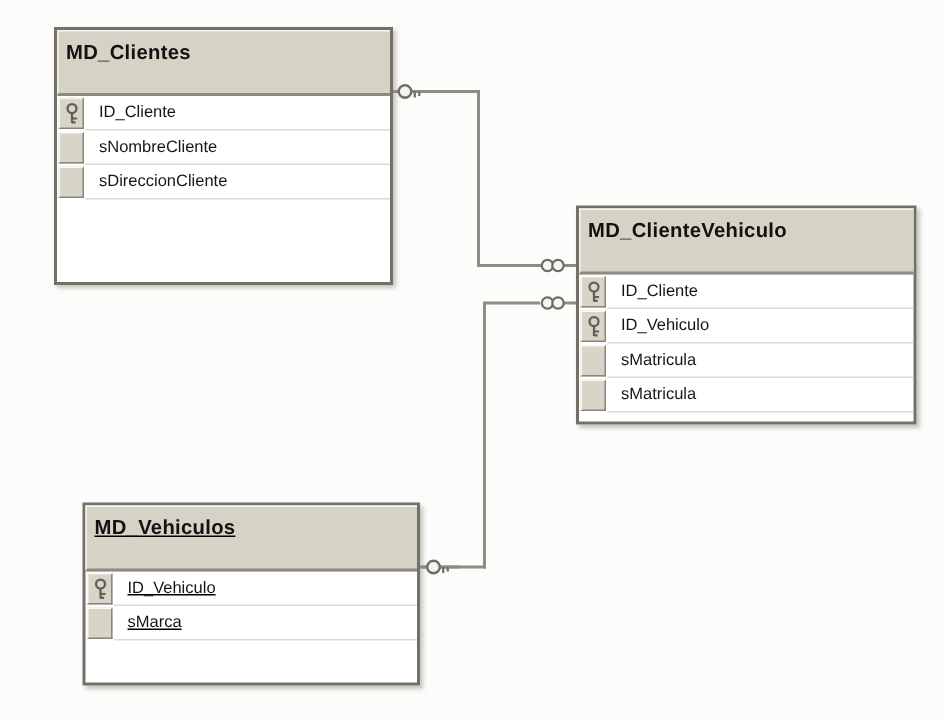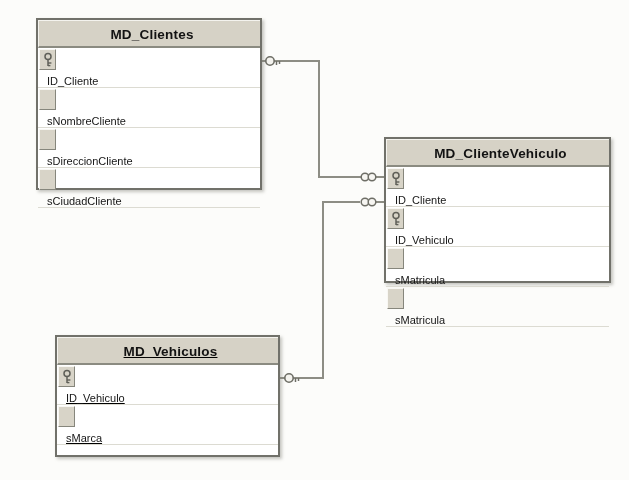--- a/index.html
+++ b/index.html
@@ -7,28 +7,28 @@
   #canvas{
     position:relative;width:629px;height:480px;overflow:hidden;
     background:#fcfcfa;
   }
   .db-table{
     position:absolute;box-sizing:border-box;background:#ffffff;
     border:2px solid #71716a;
     box-shadow:2px 2px 3px rgba(128,128,120,0.45);
   }
   .db-header{
-    height:28px;line-height:27px;background:#d6d2c6;
+    height:44px;line-height:27px;background:#d6d2c6;
     border-bottom:2px solid #8b8b81;border-top:1px solid #f4f3ee;border-left:1px solid #f4f3ee;
     font-weight:bold;font-size:13.5px;color:#121212;
     padding-left:5px;letter-spacing:0.2px;box-sizing:border-box;
-    white-space:nowrap;overflow:hidden;text-align:center;
+    white-space:nowrap;overflow:hidden;
   }
   .rows{position:relative;}
-  .field-row{display:flex;height:40px;box-sizing:border-box;flex-direction:column;}
+  .field-row{display:flex;height:23px;box-sizing:border-box;}
   .selector{
     width:17px;height:21px;margin:1px 1px 0 1px;box-sizing:border-box;
     background:#d8d4c8;
     border-top:1px solid #f8f7f3;border-left:1px solid #f8f7f3;
     border-right:1px solid #86867c;border-bottom:1px solid #86867c;
     display:flex;align-items:center;justify-content:center;flex:0 0 auto;
   }
   .field-label{
     flex:1;border-bottom:1px solid #dcdbd2;
     font-size:11px;line-height:22px;padding-left:9px;color:#161616;
@@ -87,24 +87,20 @@
           <div class="field-label">ID_Cliente</div>
         </div>
         <div class="field-row">
           <div class="selector"></div>
           <div class="field-label">sNombreCliente</div>
         </div>
         <div class="field-row">
           <div class="selector"></div>
           <div class="field-label">sDireccionCliente</div>
         </div>
-        <div class="field-row">
-          <div class="selector"></div>
-          <div class="field-label">sCiudadCliente</div>
-        </div>
       </div>
   </div>
 
   <div class="db-table" style="left:384px;top:137px;width:227px;height:146px;">
     <div class="db-header">MD_ClienteVehiculo</div>
     <div class="rows">
         <div class="field-row">
           <div class="selector">
             <svg width="12" height="15" viewBox="0 0 12 15">
               <circle cx="6" cy="4.4" r="3" fill="none" stroke="#5f5f58" stroke-width="1.5"></circle>

